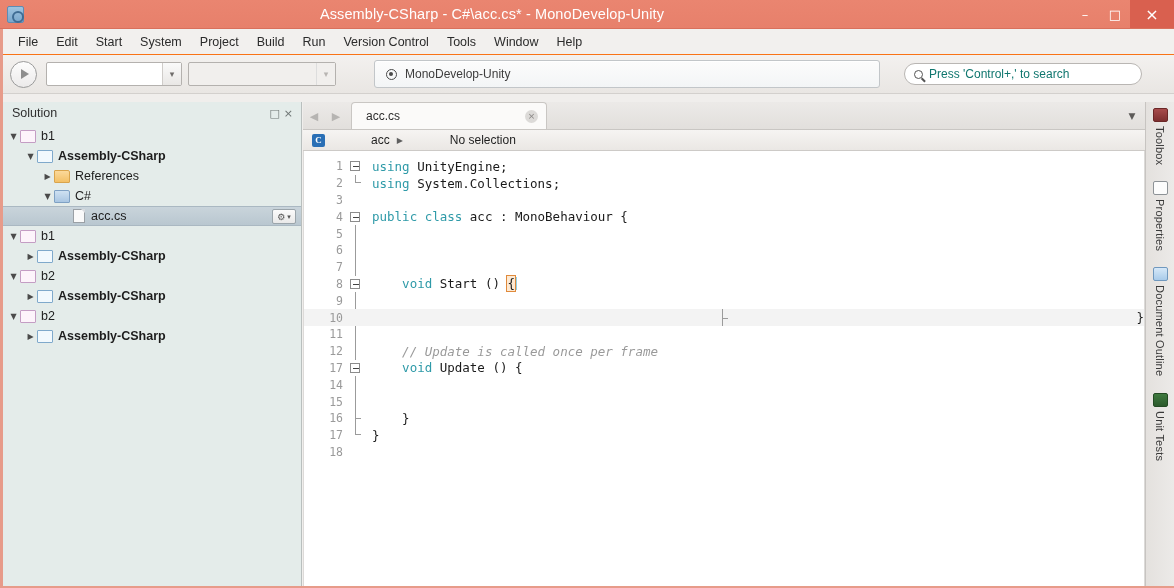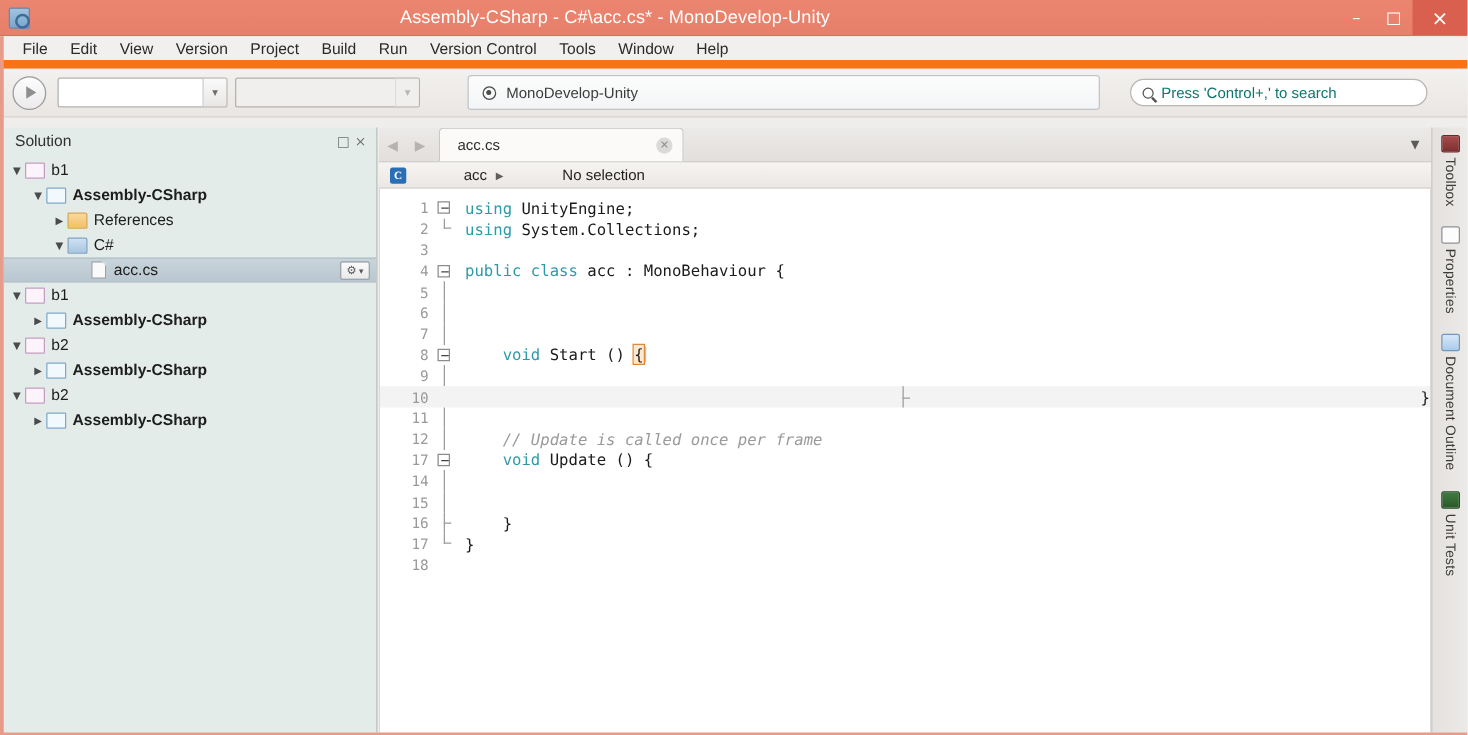--- a/index.html
+++ b/index.html
@@ -37,21 +37,21 @@
     width: 30px; height: 28px; display: flex; align-items: center;
     justify-content: center; color: #fff; font-size: 13px;
     font-family: "DejaVu Sans", sans-serif;
   }
   #win-close { background: #d9604f; width: 44px; font-size: 16px; }
 
   
   #menubar {
     position: absolute; left: 0; top: 29px; width: 1174px; height: 26px;
     background: #f2f0ee; display: flex; align-items: center;
-    padding-left: 9px; border-bottom: 7px solid #f97316;
+    padding-left: 9px; border-bottom: 1px solid #f97316;
   }
   .menu-item {
     font-size: 12.5px; color: #2b2b2b; padding: 3px 9px; white-space: nowrap;
   }
 
   
   #toolbar {
     position: absolute; left: 0; top: 55px; width: 1174px; height: 39px;
     background: linear-gradient(#f3f1ef, #e9e6e3);
     border-bottom: 1px solid #d3d0cd;
@@ -299,22 +299,22 @@
   <div id="app-icon"></div>
   <div id="title-text">Assembly-CSharp - C#\acc.cs* - MonoDevelop-Unity</div>
   <div class="wbtn">–</div>
   <div class="wbtn">□</div>
   <div class="wbtn" id="win-close">×</div>
 </div>
 
 <div id="menubar">
     <div class="menu-item">File</div>
     <div class="menu-item">Edit</div>
-    <div class="menu-item">View</div>
-    <div class="menu-item">Version</div>
+    <div class="menu-item">Start</div>
+    <div class="menu-item">System</div>
     <div class="menu-item">Project</div>
     <div class="menu-item">Build</div>
     <div class="menu-item">Run</div>
     <div class="menu-item">Version Control</div>
     <div class="menu-item">Tools</div>
     <div class="menu-item">Window</div>
     <div class="menu-item">Help</div>
   </div>
 
 <div id="toolbar">

